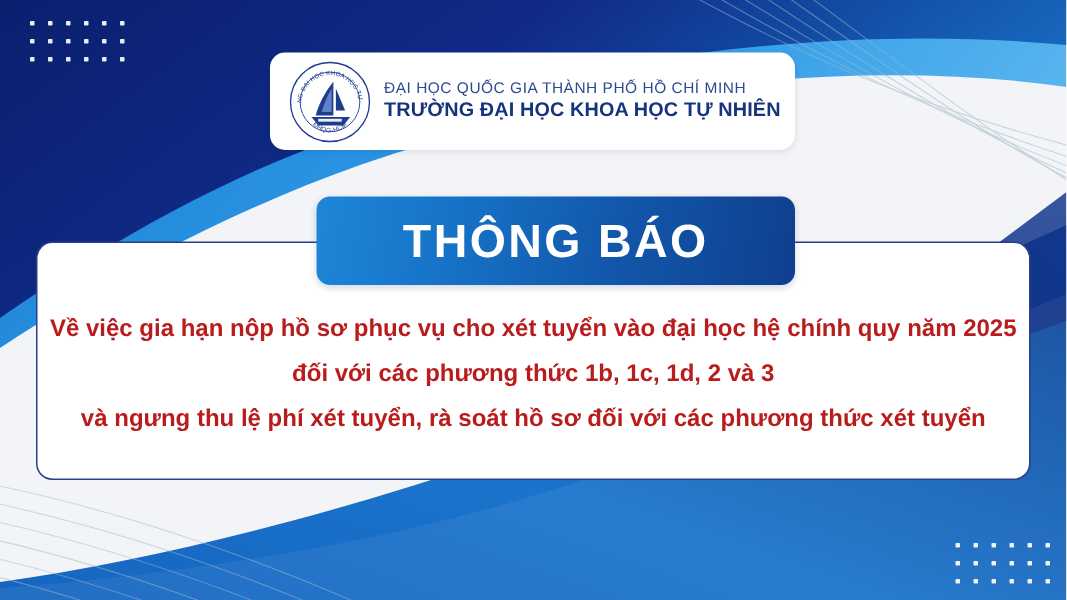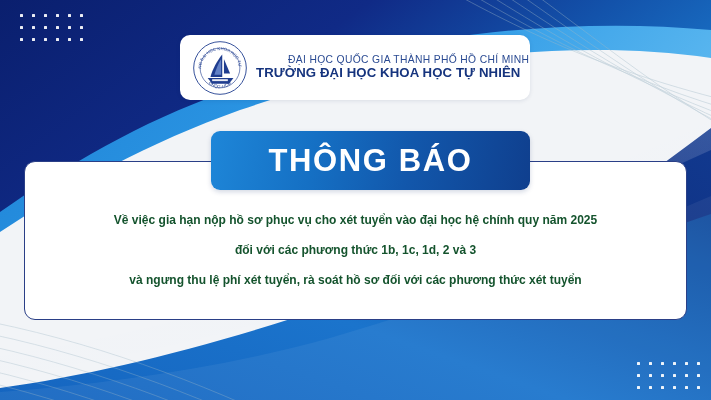--- a/index.html
+++ b/index.html
@@ -51,21 +51,20 @@
     display: flex;
     flex-direction: column;
     justify-content: center;
     line-height: 1.12;
   }
   .logo-line1 {
     font-size: 10.3px;
     letter-spacing: 0.35px;
     color: #2a4a92;
     white-space: nowrap;
-    margin-left: 32px;
   }
   .logo-line2 {
     font-size: 13.2px;
     font-weight: bold;
     letter-spacing: 0.1px;
     color: #16347e;
     white-space: nowrap;
   }
 
   
@@ -107,22 +106,22 @@
   
   .body-text {
     position: absolute;
     left: 24px;
     top: 205px;
     width: 663px;
     z-index: 5;
     text-align: center;
   }
   .body-line {
-    color: #14532d;
-    font-size: 12px;
+    color: #b91c1c;
+    font-size: 16px;
     font-weight: bold;
     line-height: 30px;
     white-space: nowrap;
   }
 
   
   .dot-grid {
     position: absolute;
     display: grid;
     grid-template-columns: repeat(6, 12px);

